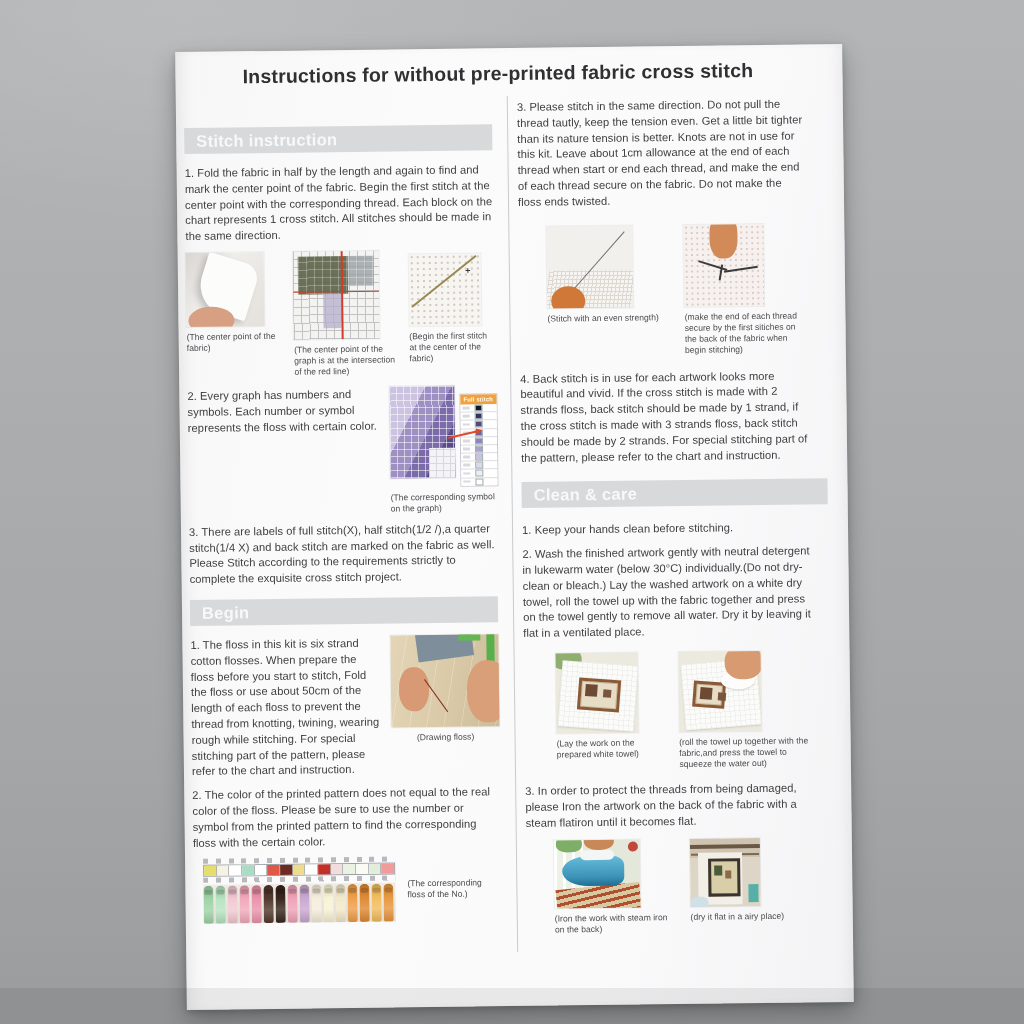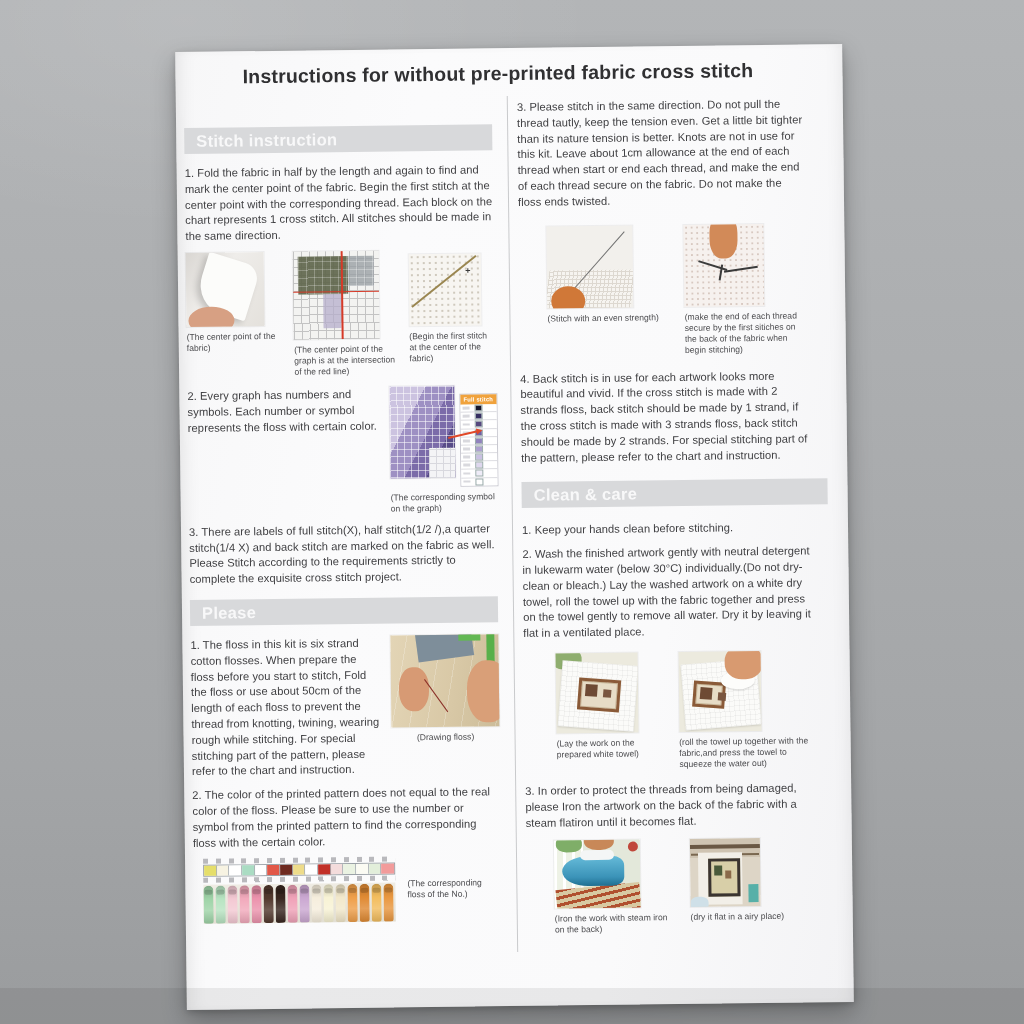--- a/index.html
+++ b/index.html
@@ -228,21 +228,21 @@
                 </div>
             </div>
           </div>
           <figcaption class="cap">(The corresponding symbol on the graph)</figcaption>
         </figure>
       </div>
 
       <p class="body" style="margin-top:8px;">3. There are labels of full stitch(X), half stitch(1/2 /),a quarter stitch(1/4 X) and back stitch are marked on the fabric as well. Please Stitch according to the requirements strictly to complete the exquisite cross stitch project.</p>
 
       <div class="secbar" style="margin-top:12px;">
-        <span>Please</span>
+        <span>Begin</span>
       </div>
 
       <div class="row" style="margin-top:12px;gap:8px;">
         <p class="body" style="width:192px;flex:none;">1. The floss in this kit is six strand cotton flosses. When prepare the floss before you start to stitch, Fold the floss or use about 50cm of the length of each floss to prevent the thread from knotting, twining, wearing rough while stitching. For special stitching part of the pattern, please refer to the chart and instruction.</p>
         <figure style="width:108px;">
           <div class="img img-drawfloss">
             <div class="mat"></div>
             <div class="green1"></div>
             <div class="green2"></div>
             <div class="handL"></div>

